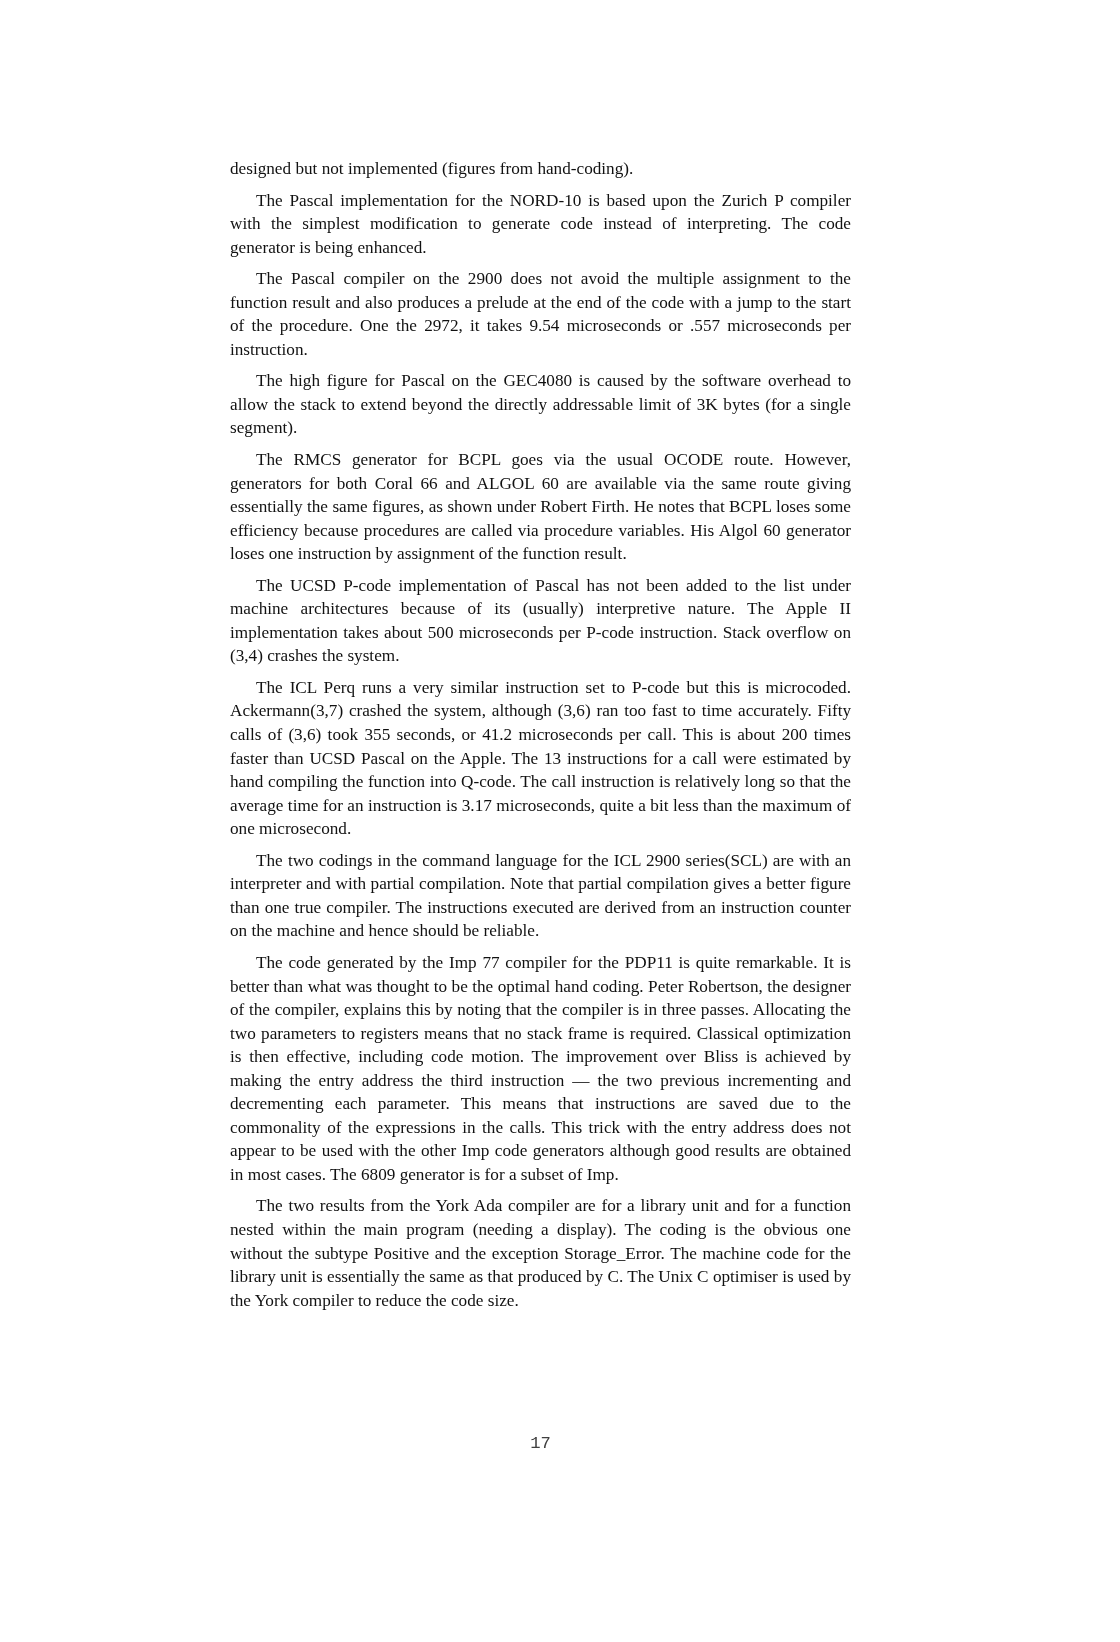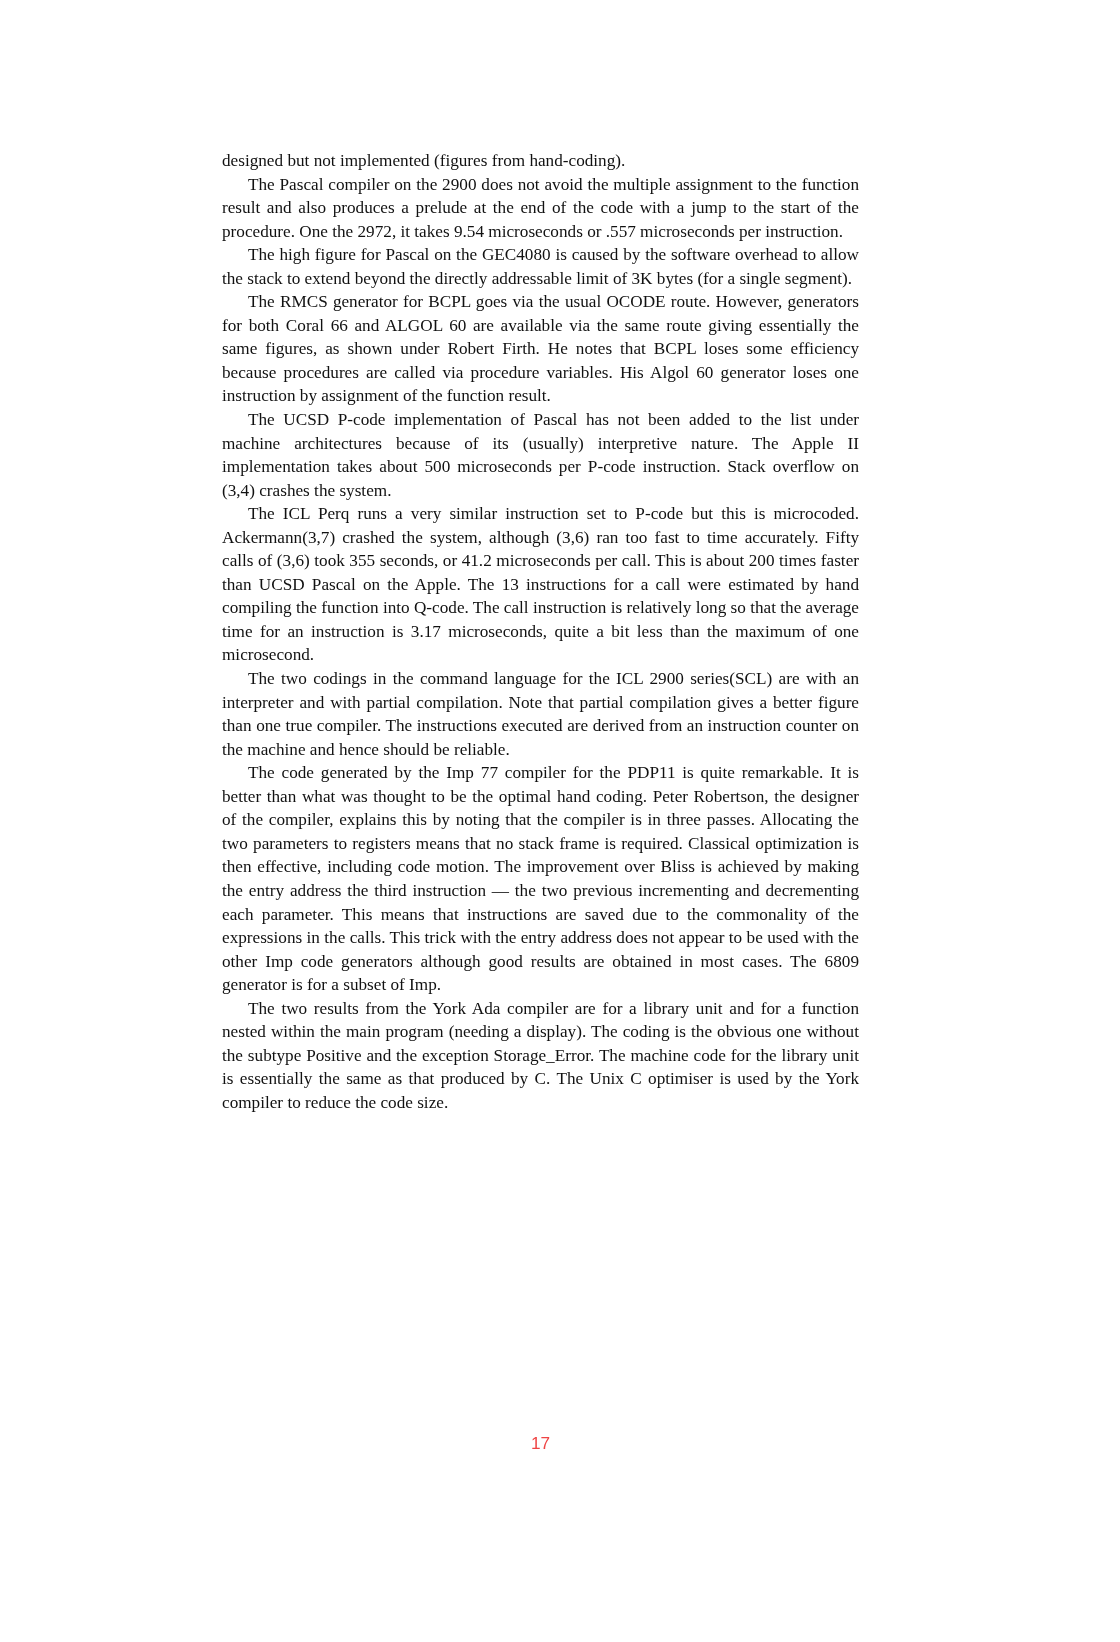--- a/index.html
+++ b/index.html
@@ -19,45 +19,46 @@
     left: 222px;
     top: 149px;
     width: 637px;
     color: #111111;
     font-family: "Liberation Serif", "DejaVu Serif", serif;
     font-size: 17.2px;
     line-height: 23.55px;
     text-align: justify;
   }
   .para {
-    margin: 0;
+    margin: 8px;
     padding: 0;
     text-indent: 0;
   }
   .para.indent {
     text-indent: 26px;
   }
   .page-number {
     position: absolute;
     left: 222px;
     top: 1432px;
     width: 637px;
     text-align: center;
-    color: #ef4444;
-    font-family: Liberation Sans, sans-serif;
+    color: #404040;
+    font-family: Liberation Mono, monospace;
     font-size: 17.2px;
     line-height: 23.55px;
   }
 </style>
 </head>
 <body>
 
 <div class="page">
   <div class="text-column">
       <p class="para">designed but not implemented (figures from hand-coding).</p>
+      <p class="para indent">The Pascal implementation for the NORD-10 is based upon the Zurich P compiler with the simplest modification to generate code instead of interpreting. The code generator is being enhanced.</p>
       <p class="para indent">The Pascal compiler on the 2900 does not avoid the multiple assignment to the function result and also produces a prelude at the end of the code with a jump to the start of the procedure. One the 2972, it takes 9.54 microseconds or .557 microseconds per instruction.</p>
       <p class="para indent">The high figure for Pascal on the GEC4080 is caused by the software overhead to allow the stack to extend beyond the directly addressable limit of 3K bytes (for a single segment).</p>
       <p class="para indent">The RMCS generator for BCPL goes via the usual OCODE route. However, generators for both Coral 66 and ALGOL 60 are available via the same route giving essentially the same figures, as shown under Robert Firth.  He notes that BCPL loses some efficiency because procedures are called via procedure variables. His Algol 60 generator loses one instruction by assignment of the function result.</p>
       <p class="para indent">The UCSD P-code implementation of Pascal has not been added to the list under machine architectures because of its (usually) interpretive nature.  The Apple II implementation takes about 500 microseconds per P-code instruction. Stack overflow on (3,4) crashes the system.</p>
       <p class="para indent">The ICL Perq runs a very similar instruction set to P-code but this is microcoded. Ackermann(3,7) crashed the system, although (3,6) ran too fast to time accurately. Fifty calls of (3,6) took 355 seconds, or 41.2 microseconds per call. This is about 200 times faster than UCSD Pascal on the Apple. The 13 instructions for a call were estimated by hand compiling the function into Q-code. The call instruction is relatively long so that the average time for an instruction is 3.17 microseconds, quite a bit less than the maximum of one microsecond.</p>
       <p class="para indent">The two codings in the command language for the ICL 2900 series(SCL) are with an interpreter and with partial compilation. Note that partial compilation gives a better figure than one true compiler. The instructions executed are derived from an instruction counter on the machine and hence should be reliable.</p>
       <p class="para indent">The code generated by the Imp 77 compiler for the PDP11 is quite remarkable. It is better than what was thought to be the optimal hand coding.  Peter Robertson, the designer of the compiler, explains this by noting that the compiler is in three passes. Allocating the two parameters to registers means that no stack frame is required. Classical optimization is then effective, including code motion.  The improvement over Bliss is achieved by making the entry address the third instruction — the two previous incrementing and decrementing each parameter. This means that instructions are saved due to the commonality of the expressions in the calls. This trick with the entry address does not appear to be used with the other Imp code generators although good results are obtained in most cases. The 6809 generator is for a subset of Imp.</p>
       <p class="para indent">The two results from the York Ada compiler are for a library unit and for a function nested within the main program (needing a display).  The coding is the obvious one without the subtype Positive and the exception Storage_Error.  The machine code for the library unit is essentially the same as that produced by C. The Unix C optimiser is used by the York compiler to reduce the code size.</p>
     </div>
   <div class="page-number">17</div>

